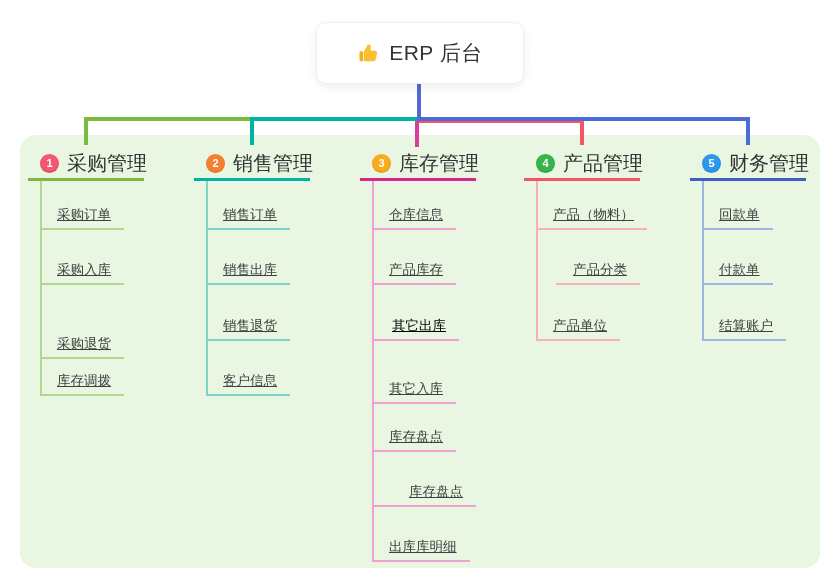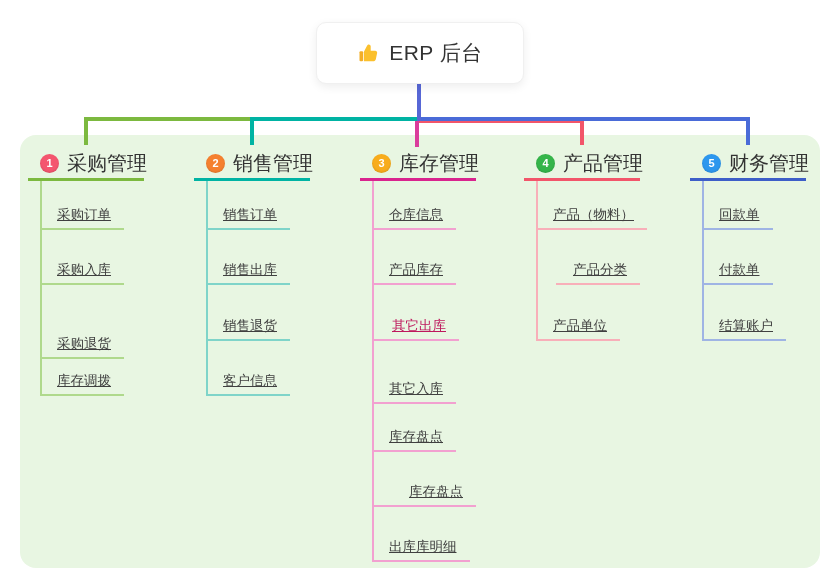--- a/index.html
+++ b/index.html
@@ -84,21 +84,21 @@
       <div class="child-item" style="left: 206px; top: 257.4px; border-bottom: 2px solid rgb(127, 212, 201); color: rgb(64, 64, 64);">销售出库</div>
       <div class="child-item" style="left: 206px; top: 312.8px; border-bottom: 2px solid rgb(127, 212, 201); color: rgb(64, 64, 64);">销售退货</div>
       <div class="child-item" style="left: 206px; top: 368.2px; border-bottom: 2px solid rgb(127, 212, 201); color: rgb(64, 64, 64);">客户信息</div>
       <div class="branch-header" style="left: 360px; top: 148px; width: 116px; border-bottom: 3px solid rgb(217, 36, 142);">
         <span class="badge" style="background: rgb(248, 172, 28);">3</span>
         <span class="branch-label">库存管理</span>
       </div>
       <div class="vline" style="left: 372px; top: 181px; height: 381.4px; background: rgb(242, 160, 208);"></div>
       <div class="child-item" style="left: 372px; top: 202px; border-bottom: 2px solid rgb(242, 160, 208); color: rgb(64, 64, 64);">仓库信息</div>
       <div class="child-item" style="left: 372px; top: 257.4px; border-bottom: 2px solid rgb(242, 160, 208); color: rgb(64, 64, 64);">产品库存</div>
-      <div class="child-item" style="left: 372px; top: 312.8px; border-bottom: 2px solid rgb(242, 160, 208); color: #be185d; padding-left: 20px;">其它出库</div>
+      <div class="child-item" style="left: 372px; top: 312.8px; border-bottom: 2px solid rgb(242, 160, 208); color: #000000; padding-left: 20px;">其它出库</div>
       <div class="child-item" style="left: 372px; top: 368.2px; border-bottom: 2px solid rgb(242, 160, 208); color: rgb(64, 64, 64); margin-top: 8px;">其它入库</div>
       <div class="child-item" style="left: 372px; top: 423.6px; border-bottom: 2px solid rgb(242, 160, 208); color: rgb(64, 64, 64);">库存盘点</div>
       <div class="child-item" style="left: 372px; top: 479px; border-bottom: 2px solid rgb(242, 160, 208); color: rgb(64, 64, 64); padding-left: 37px;">库存盘点</div>
       <div class="child-item" style="left: 372px; top: 534.4px; border-bottom: 2px solid rgb(242, 160, 208); color: rgb(64, 64, 64);">出库库明细</div>
       <div class="branch-header" style="left: 524px; top: 148px; width: 116px; border-bottom: 3px solid rgb(242, 85, 106);">
         <span class="badge" style="background: rgb(53, 181, 74);">4</span>
         <span class="branch-label">产品管理</span>
       </div>
       <div class="vline" style="left: 536px; top: 181px; height: 159.8px; background: rgb(248, 175, 185);"></div>
       <div class="child-item" style="left: 536px; top: 202px; border-bottom: 2px solid rgb(248, 175, 185); color: rgb(64, 64, 64);">产品（物料）</div>

